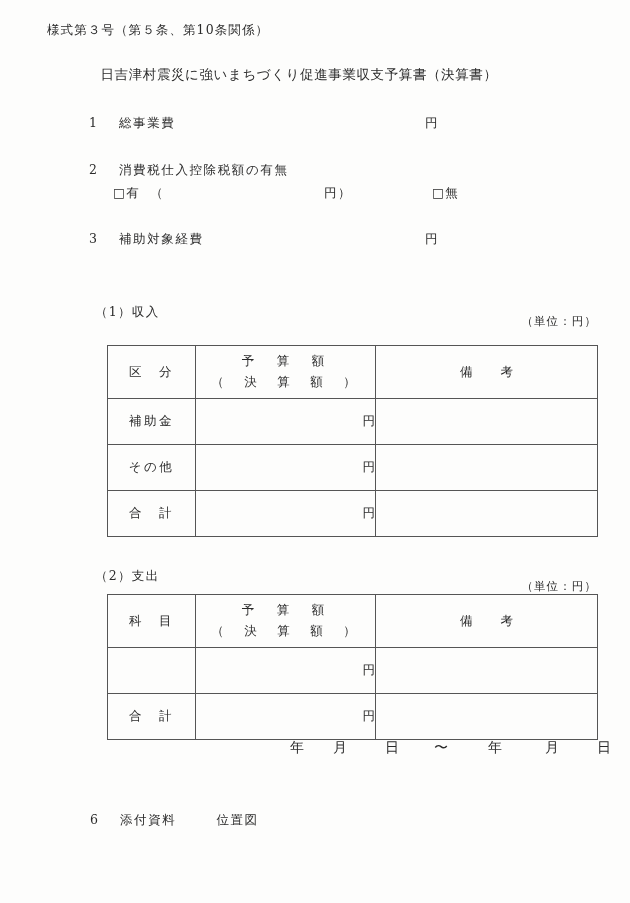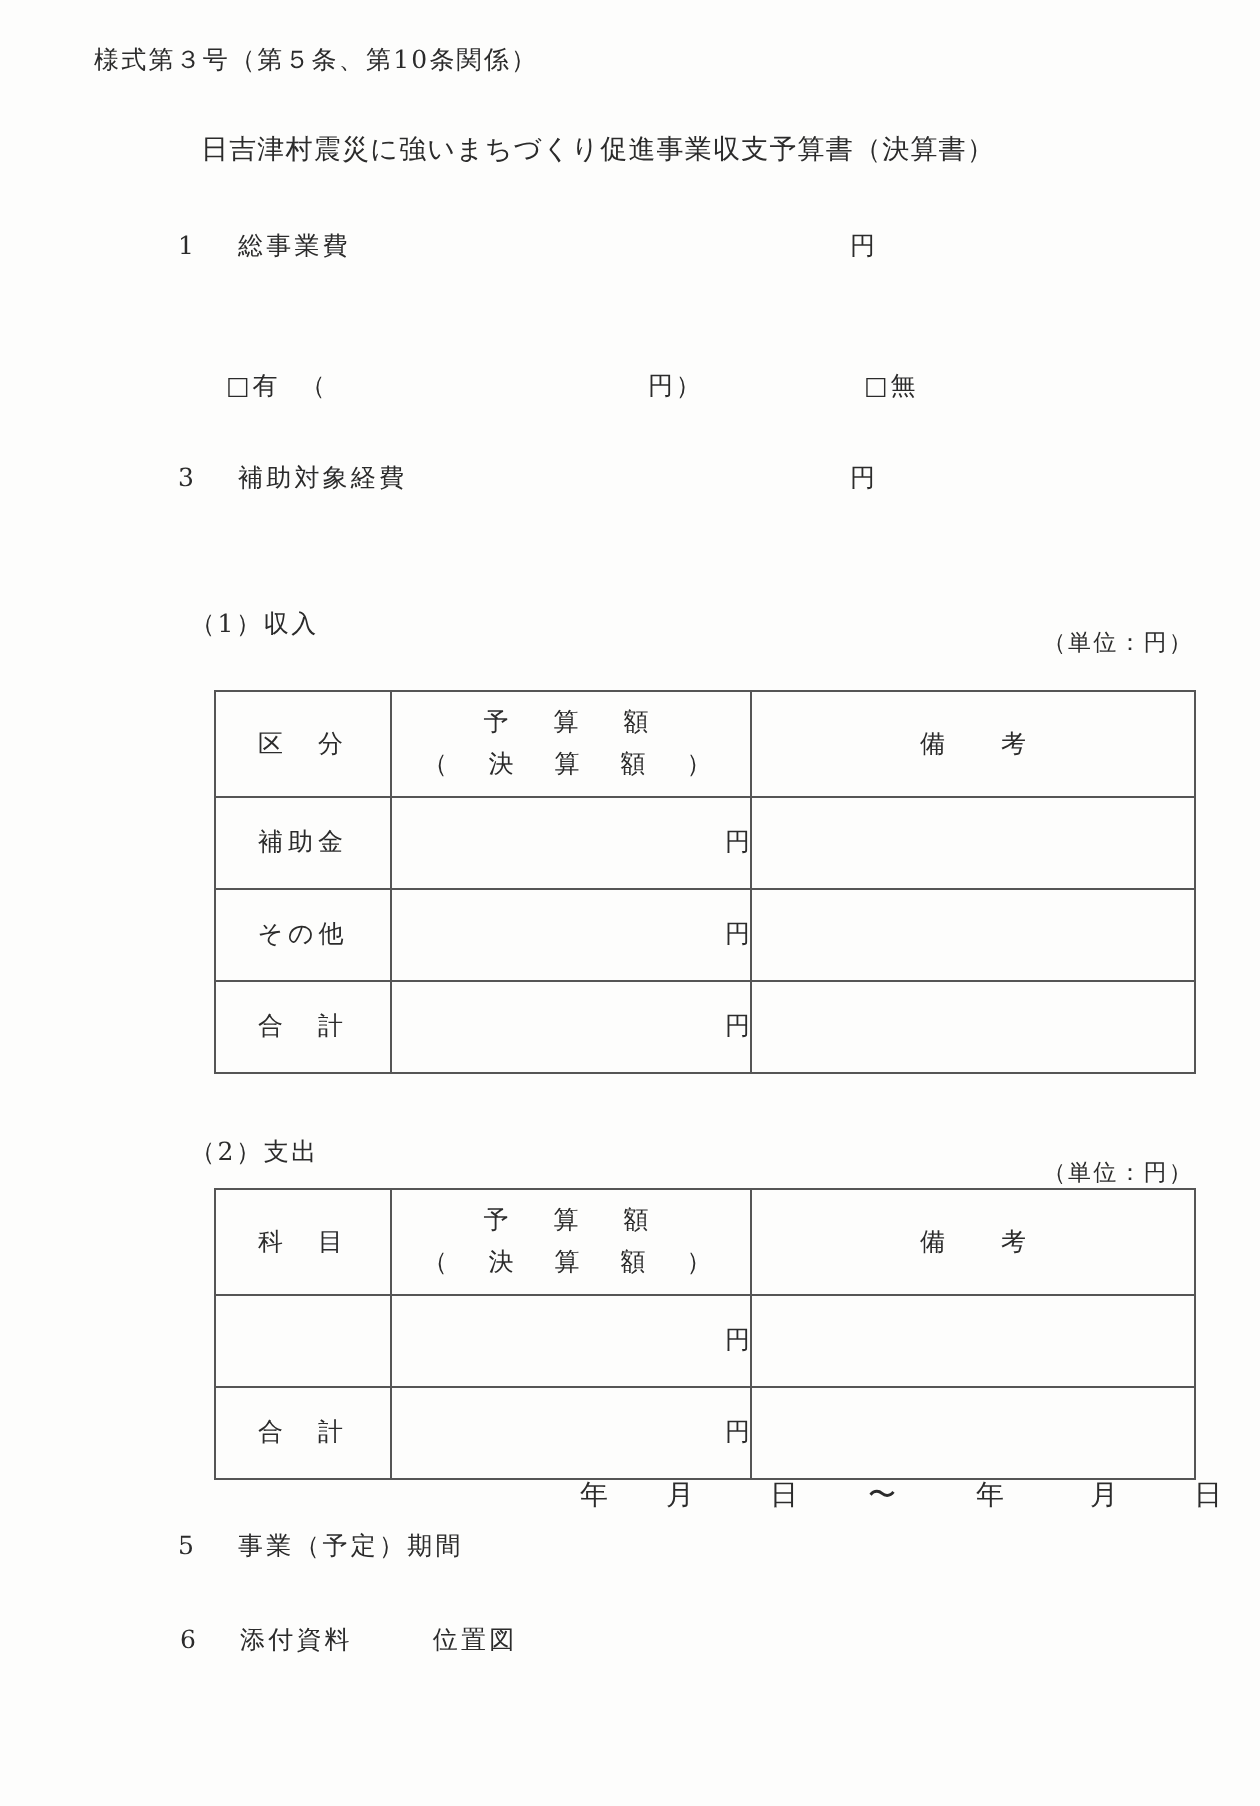--- a/index.html
+++ b/index.html
@@ -159,20 +159,23 @@
 
   <div class="abs form-no">様式第３号（第５条、第10条関係）</div>
 
   <div class="abs doc-title">日吉津村震災に強いまちづくり促進事業収支予算書（決算書）</div>
 
   <div class="abs item-num row1">
     <span class="num">1</span><span class="item-label">総事業費</span>
     <span class="yen-col">円</span>
   </div>
 
+  <div class="abs item-num row2">
+    <span class="num">2</span><span class="item-label">消費税仕入控除税額の有無</span>
+  </div>
   <div class="abs row2sub">
     <span>□</span><span>有</span><span class="gap-paren"></span><span>（</span><span class="spacer"></span><span>円）</span>
   </div>
   <div class="abs row2-mu">
     <span>□</span><span>無</span>
   </div>
 
   <div class="abs item-num row3">
     <span class="num">3</span><span class="item-label">補助対象経費</span>
     <span class="yen-col">円</span>
@@ -239,23 +242,20 @@
         <td></td>
       </tr>
       <tr class="d-row">
         <td class="cell-center">合　計</td>
         <td class="amount-cell">円</td>
         <td></td>
       </tr>
     </tbody>
   </table>
 
-  <div class="abs item-num row5">
-    <span class="num">5</span><span class="item-label">事業（予定）期間</span>
-  </div>
   <div class="date-line">
     <span class="seg d-y1">年</span><span class="seg d-m1">月</span><span class="seg d-d1">日</span><span class="seg d-tilde">〜</span><span class="seg d-y2">年</span><span class="seg d-m2">月</span><span class="seg d-d2">日</span>
   </div>
 
   <div class="abs item-num row6">
     <span class="num">6</span><span class="item-label">添付資料</span><span class="attach-gap"></span><span class="item-label">位置図</span>
   </div>
 
 </div>
 

